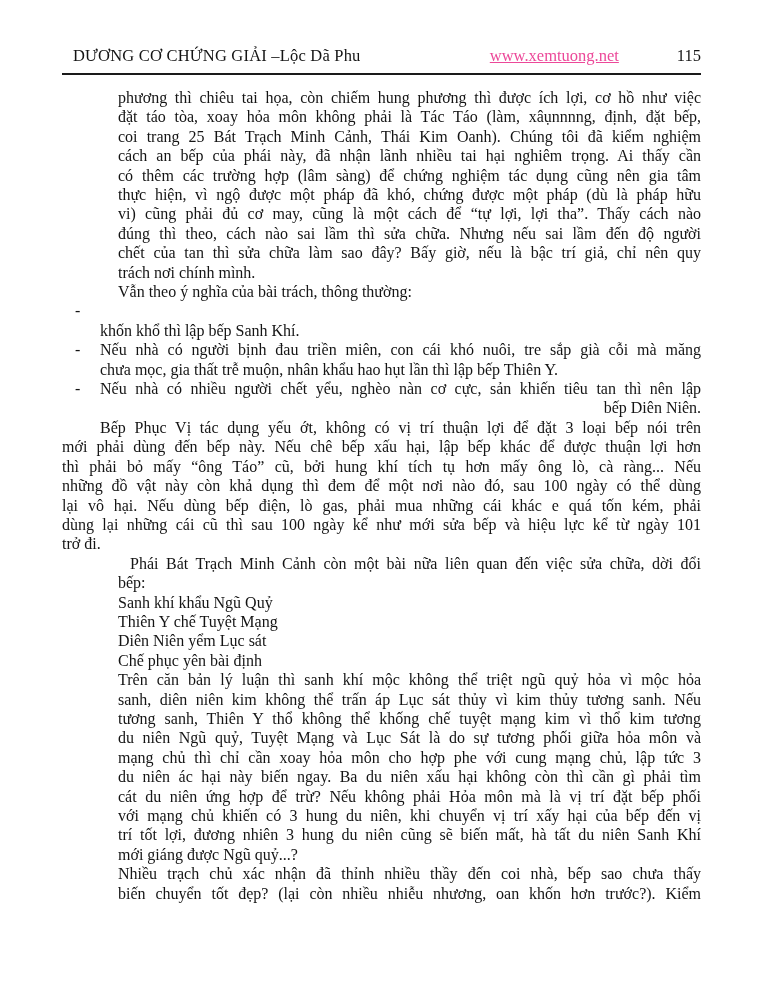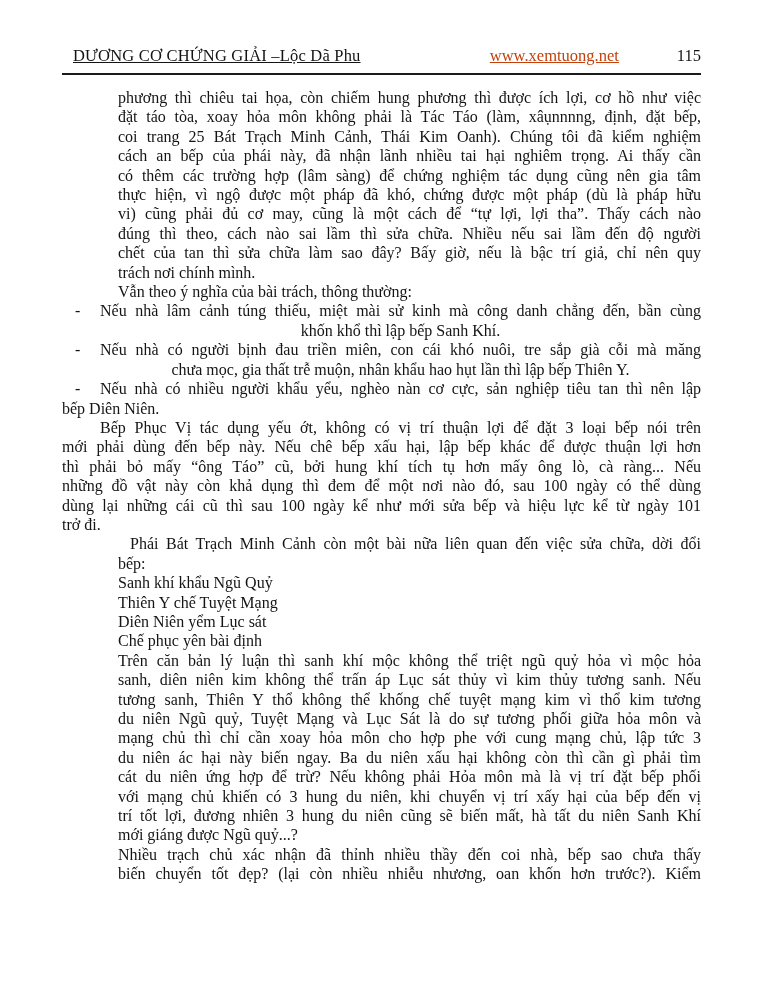--- a/index.html
+++ b/index.html
@@ -12,21 +12,21 @@
     color:#141414;
     overflow:hidden;
   }
   .pageheader{
     display:flex;
     align-items:baseline;
     padding:46px 64px 0 62px;
     font-size:16.5px;
     line-height:20px;
   }
-  .book-title{letter-spacing:0.2px;margin-left:11px;white-space:nowrap;text-decoration:underline;}
+  .book-title{letter-spacing:0.2px;margin-left:11px;white-space:nowrap;}
   .site-link{
     margin-left:auto;
     text-decoration:underline;
     cursor:pointer;
     white-space:nowrap;
   }
   .page-number{margin-left:58px;white-space:nowrap;}
   .rule{
     margin:7px 64px 13px 62px;
     border-top:2px solid #1a1a1a;
@@ -45,67 +45,68 @@
     text-align-last:justify;
     text-justify:inter-word;
   }
   .block{margin:0;}
   .block.indent .line{margin-left:56px;}
   .block.verse .line{margin-left:56px;}
   .block.indent .line.findent{padding-left:12px;}
   .block.full .line.findent{padding-left:38px;}
   .block.bullet .line{position:relative;}
   .block.bullet .line.b-first{padding-left:38px;}
-  .block.bullet .line.b-wrap-hang{padding-left:38px;text-align:center;}
-  .block.bullet .line.b-wrap-flush{padding-left:0;}
+  .block.bullet .line.b-wrap-hang{padding-left:38px;}
+  .block.bullet .line.b-wrap-flush{padding-left:0;text-align:right;}
   .dash{position:absolute;left:13px;top:0;}
 </style>
 </head>
 <body>
 
 <div class="page" style="background: rgb(255, 255, 255); color: rgb(20, 20, 20);">
   <div class="pageheader">
     <span class="book-title">DƯƠNG CƠ CHỨNG GIẢI –Lộc Dã Phu</span>
-    <a class="site-link" href="#" style="color: #c2410c; text-decoration: underline;">www.xemtuong.net</a>
+    <a class="site-link" href="#" style="color: #ec4899; text-decoration: underline;">www.xemtuong.net</a>
     <span class="page-number">115</span>
   </div>
   <div class="rule"></div>
   <div class="content">
       <div class="block indent">
         <div class="line j">phương thì chiêu tai họa, còn chiếm hung phương thì được ích lợi, cơ hồ như việc</div>
         <div class="line j">đặt táo tòa, xoay hỏa môn không phải là Tác Táo (làm, xâụnnnng, định, đặt bếp,</div>
         <div class="line j">coi trang 25 Bát Trạch Minh Cảnh, Thái Kim Oanh). Chúng tôi đã kiểm nghiệm</div>
         <div class="line j">cách an bếp của phái này, đã nhận lãnh nhiều tai hại nghiêm trọng. Ai thấy cần</div>
         <div class="line j">có thêm các trường hợp (lâm sàng) để chứng nghiệm tác dụng cũng nên gia tâm</div>
         <div class="line j">thực hiện, vì ngộ được một pháp đã khó, chứng được một pháp (dù là pháp hữu</div>
         <div class="line j">vi) cũng phải đủ cơ may, cũng là một cách để “tự lợi, lợi tha”. Thấy cách nào</div>
-        <div class="line j">đúng thì theo, cách nào sai lầm thì sửa chữa. Nhiều nếu sai lầm đến độ người</div>
+        <div class="line j">đúng thì theo, cách nào sai lầm thì sửa chữa. Nhưng nếu sai lầm đến độ người</div>
         <div class="line j">chết của tan thì sửa chữa làm sao đây? Bấy giờ, nếu là bậc trí giả, chỉ nên quy</div>
         <div class="line">trách nơi chính mình.</div>
       </div>
       <div class="block indent">
         <div class="line">Vẫn theo ý nghĩa của bài trách, thông thường:</div>
       </div>
       <div class="block bullet">
-        <div class="line j b-first"><span class="dash">-</span><span>Nếu nhà lâm cảnh túng thiếu, miệt mài sử kinh mà công danh chẳng đến, bần cùng</span></div>
+        <div class="line j b-first"><span class="dash">-</span></div>
         <div class="line b-wrap-hang">khốn khổ thì lập bếp Sanh Khí.</div>
       </div>
       <div class="block bullet">
         <div class="line j b-first"><span class="dash">-</span><span>Nếu nhà có người bịnh đau triền miên, con cái khó nuôi, tre sắp già cỗi mà măng</span></div>
         <div class="line b-wrap-hang">chưa mọc, gia thất trễ muộn, nhân khẩu hao hụt lần thì lập bếp Thiên Y.</div>
       </div>
       <div class="block bullet">
-        <div class="line j b-first"><span class="dash">-</span><span>Nếu nhà có nhiều người khẩu yểu, nghèo nàn cơ cực, sản nghiệp tiêu tan thì nên lập</span></div>
+        <div class="line j b-first"><span class="dash">-</span><span>Nếu nhà có nhiều người chết yểu, nghèo nàn cơ cực, sản khiến tiêu tan thì nên lập</span></div>
         <div class="line b-wrap-flush">bếp Diên Niên.</div>
       </div>
       <div class="block full">
         <div class="line j findent">Bếp Phục Vị tác dụng yếu ớt, không có vị trí thuận lợi để đặt 3 loại bếp nói trên</div>
         <div class="line j">mới phải dùng đến bếp này. Nếu chê bếp xấu hại, lập bếp khác để được thuận lợi hơn</div>
         <div class="line j">thì phải bỏ mấy “ông Táo” cũ, bởi hung khí tích tụ hơn mấy ông lò, cà ràng... Nếu</div>
         <div class="line j">những đồ vật này còn khả dụng thì đem để một nơi nào đó, sau 100 ngày có thể dùng</div>
+        <div class="line j">lại vô hại. Nếu dùng bếp điện, lò gas, phải mua những cái khác e quá tốn kém, phải</div>
         <div class="line j">dùng lại những cái cũ thì sau 100 ngày kể như mới sửa bếp và hiệu lực kể từ ngày 101</div>
         <div class="line">trở đi.</div>
       </div>
       <div class="block indent">
         <div class="line j findent">Phái Bát Trạch Minh Cảnh còn một bài nữa liên quan đến việc sửa chữa, dời đổi</div>
         <div class="line">bếp:</div>
       </div>
       <div class="block verse">
         <div class="line">Sanh khí khẩu Ngũ Quỷ</div>
         <div class="line">Thiên Y chế Tuyệt Mạng</div>

